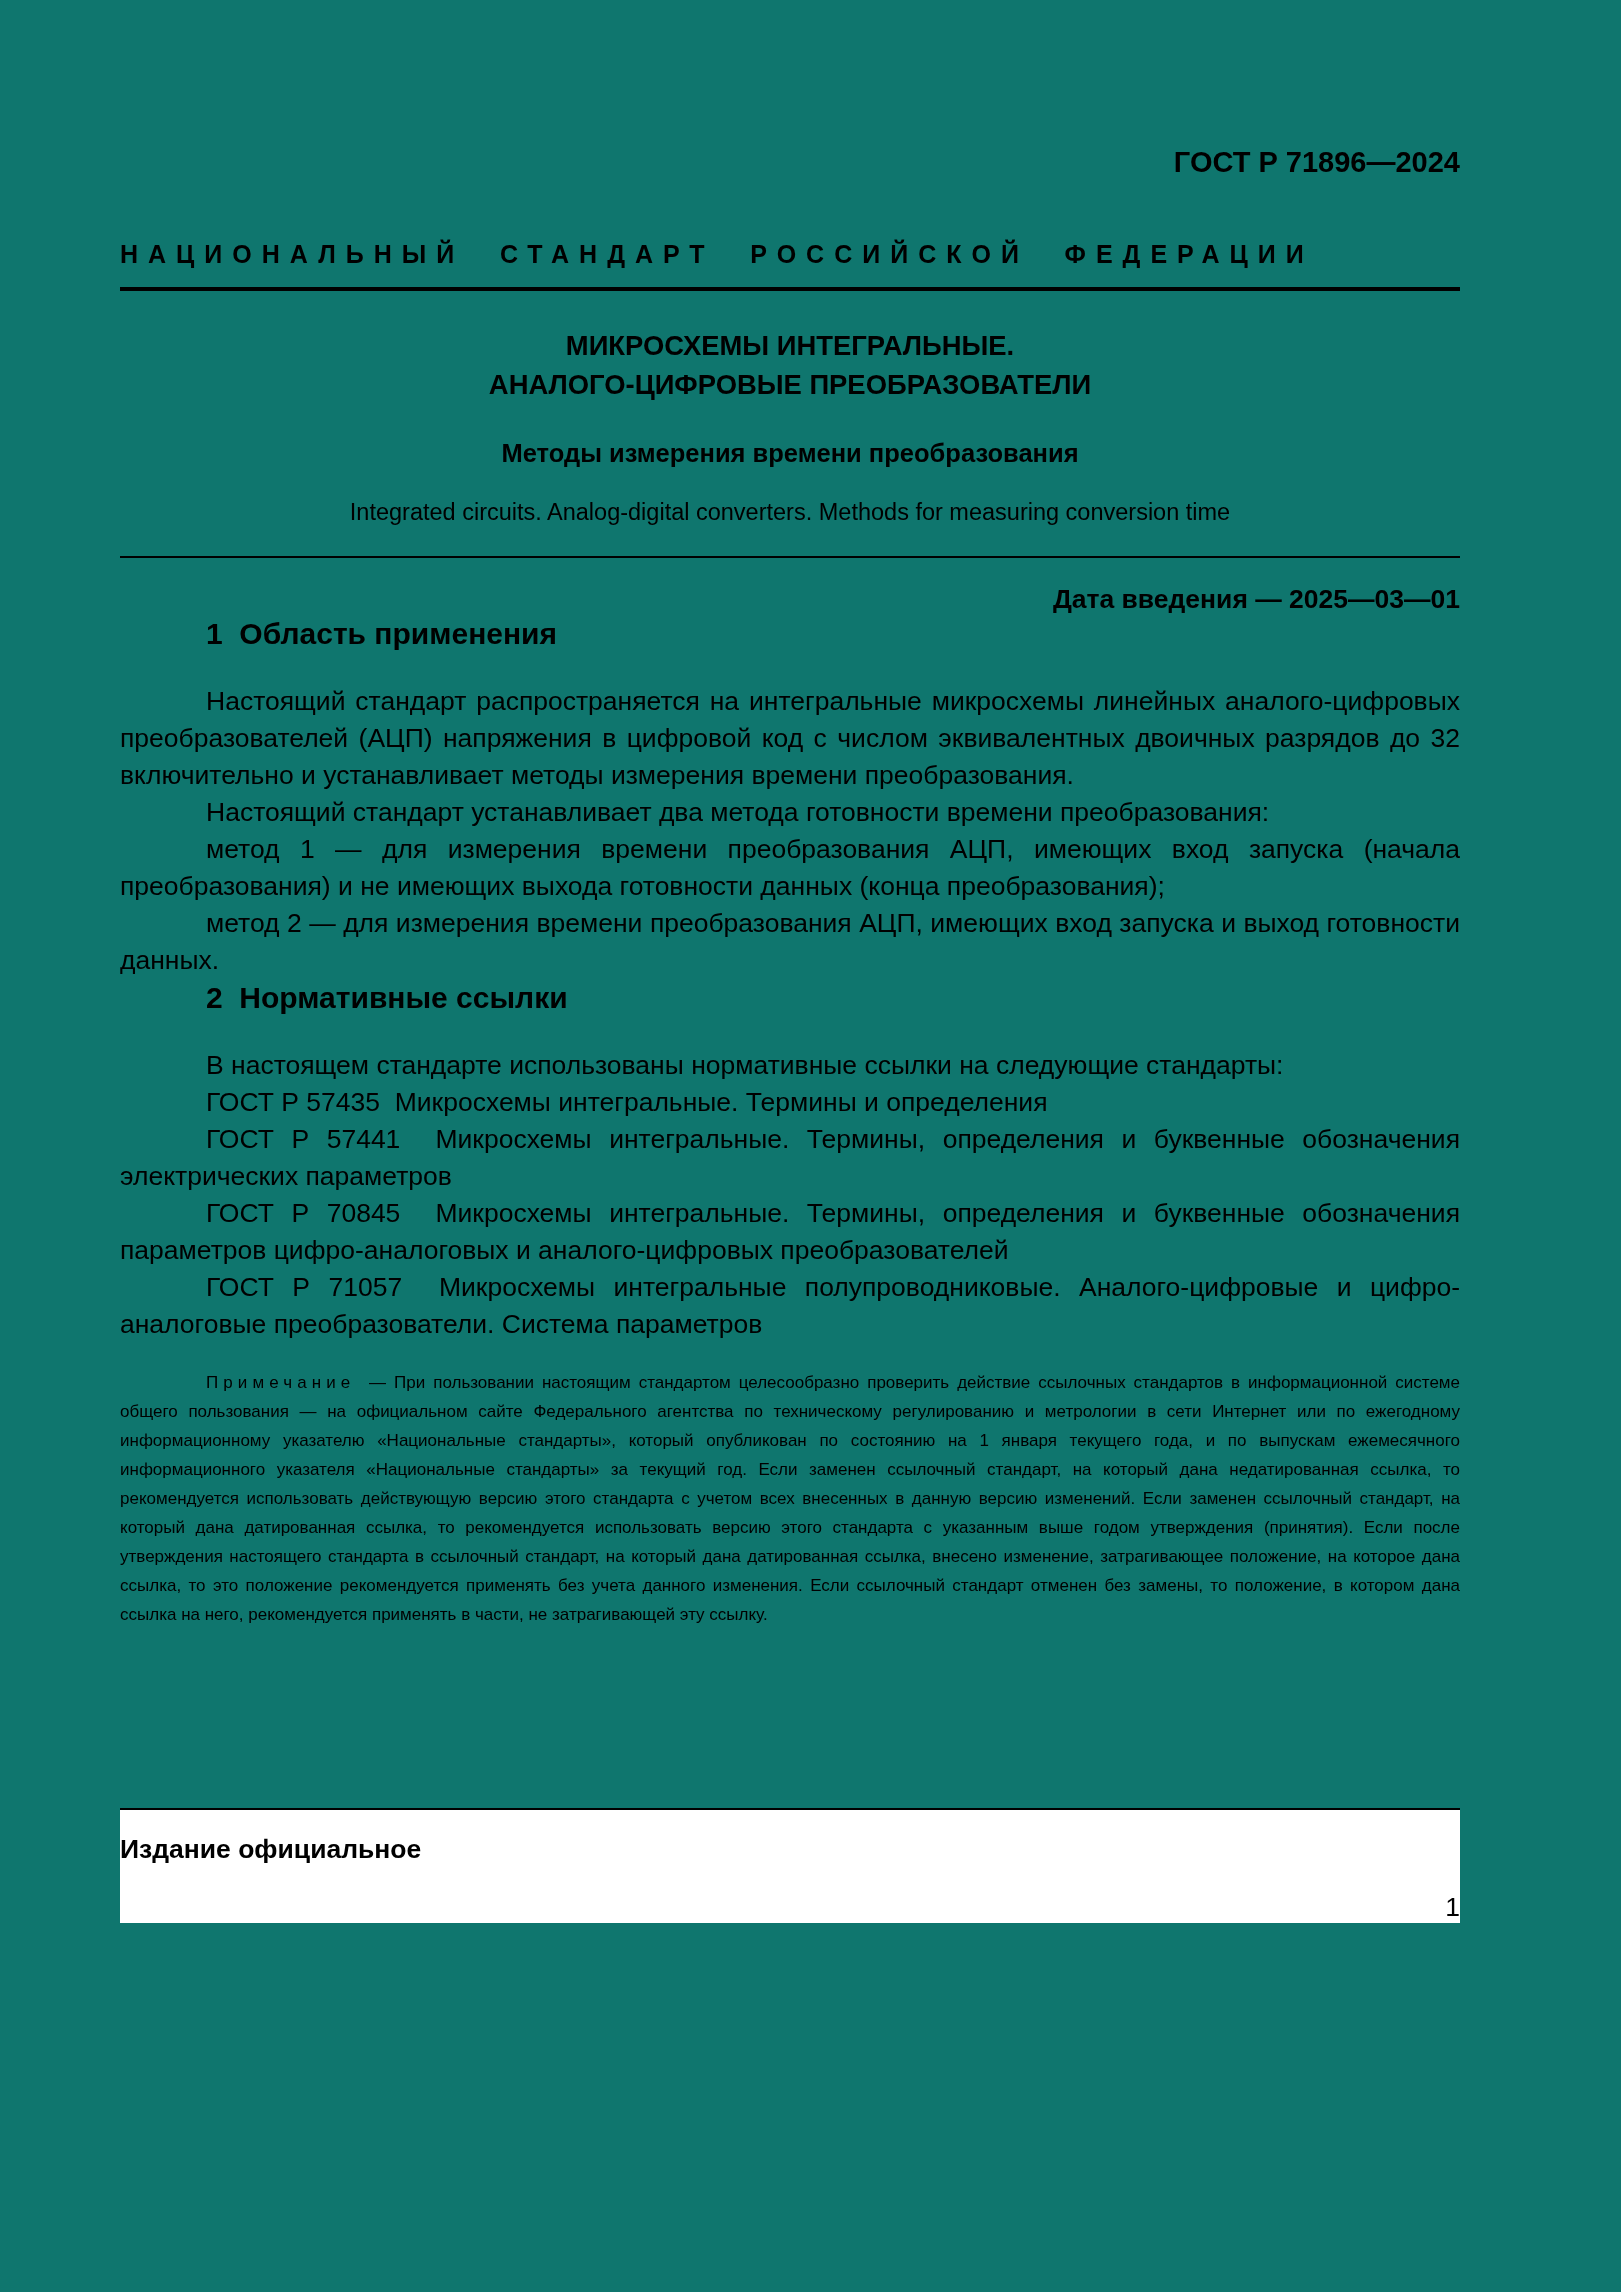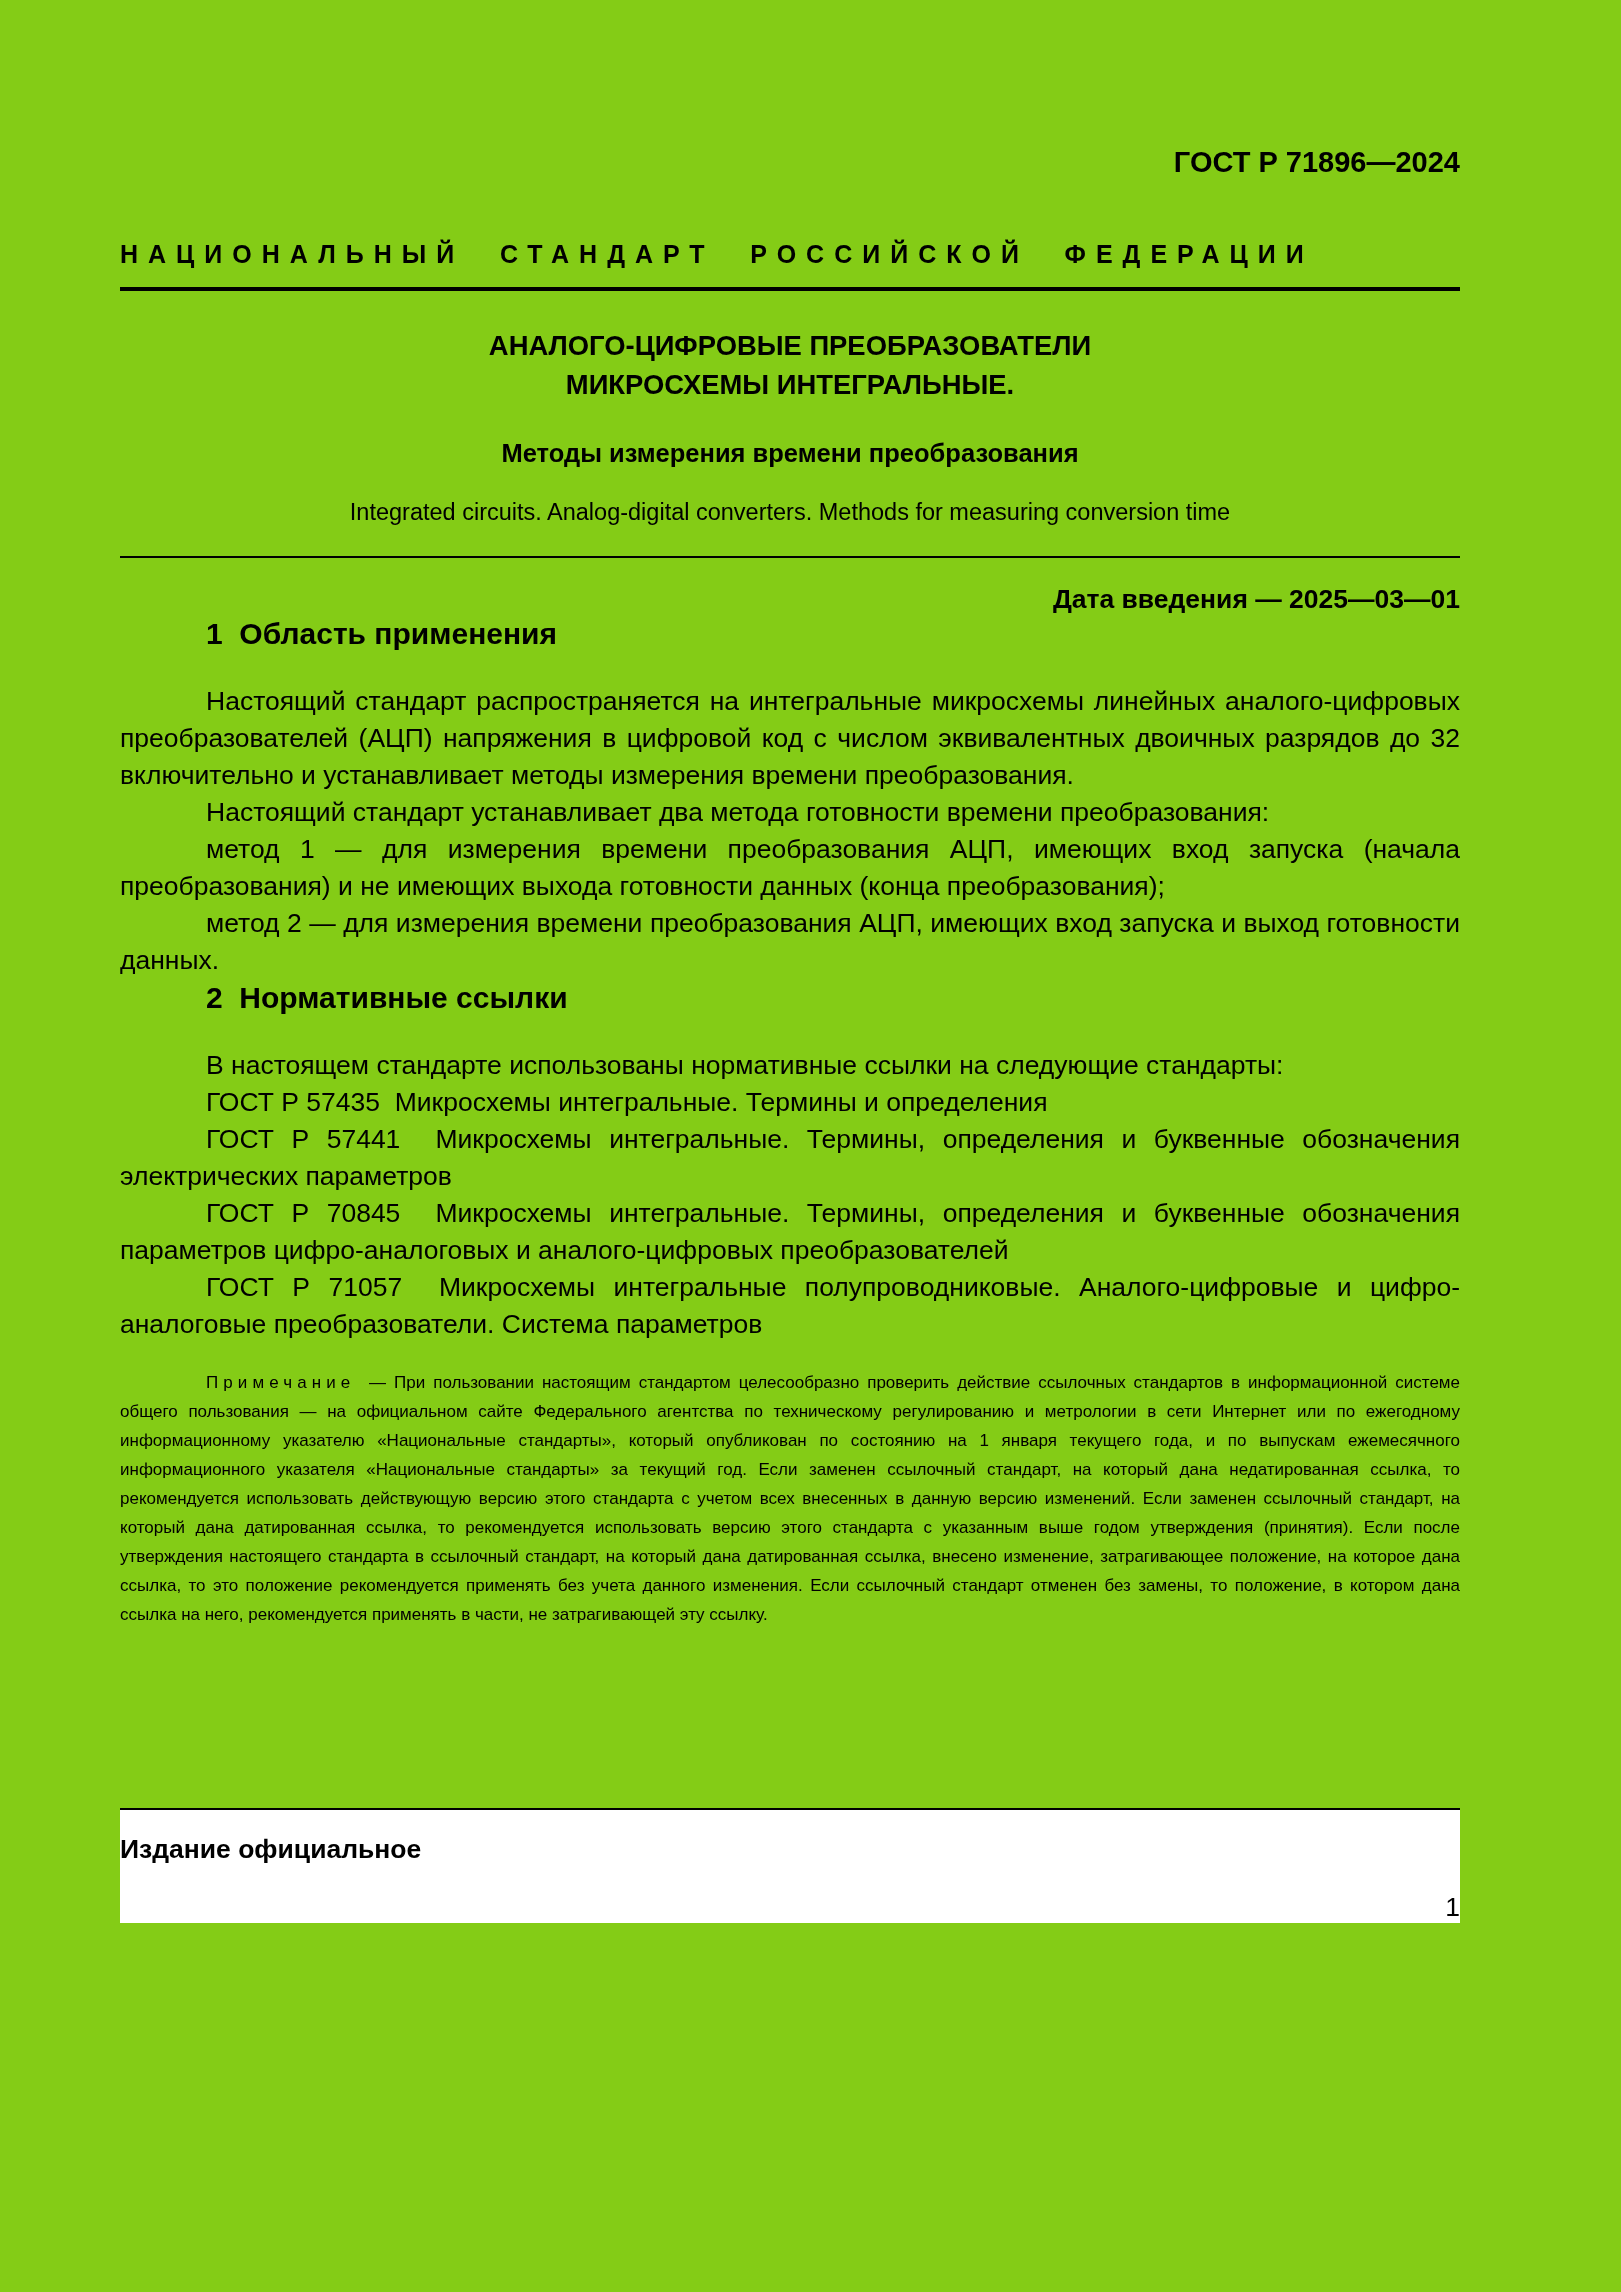--- a/index.html
+++ b/index.html
@@ -4,21 +4,21 @@
 <style>
   html, body {
     margin: 0;
     padding: 0;
     background: #ffffff;
   }
   .page {
     position: relative;
     width: 1621px;
     height: 2293px;
-    background: #84cc16;
+    background: #0f766e;
     color: #000000;
     font-family: "Liberation Sans", sans-serif;
     overflow: hidden;
   }
   .content {
     position: absolute;
     left: 120px;
     right: 161px;
     top: 0;
   }
@@ -131,22 +131,22 @@
 <div class="page">
   <div class="content">
 
     <div class="doc-number">ГОСТ Р 71896—2024</div>
 
     <div class="standard-type">НАЦИОНАЛЬНЫЙ СТАНДАРТ РОССИЙСКОЙ ФЕДЕРАЦИИ</div>
 
     <div class="rule-thick"></div>
 
     <div class="title-block">
+      <div class="doc-title">МИКРОСХЕМЫ ИНТЕГРАЛЬНЫЕ.</div>
       <div class="doc-title">АНАЛОГО-ЦИФРОВЫЕ ПРЕОБРАЗОВАТЕЛИ</div>
-      <div class="doc-title">МИКРОСХЕМЫ ИНТЕГРАЛЬНЫЕ.</div>
       <div class="subtitle">Методы измерения времени преобразования</div>
       <div class="title-en">Integrated circuits. Analog-digital converters. Methods for measuring conversion time</div>
     </div>
 
     <div class="rule-thin"></div>
 
     <div class="date-line">Дата введения — 2025—03—01</div>
 
     <main>
 

